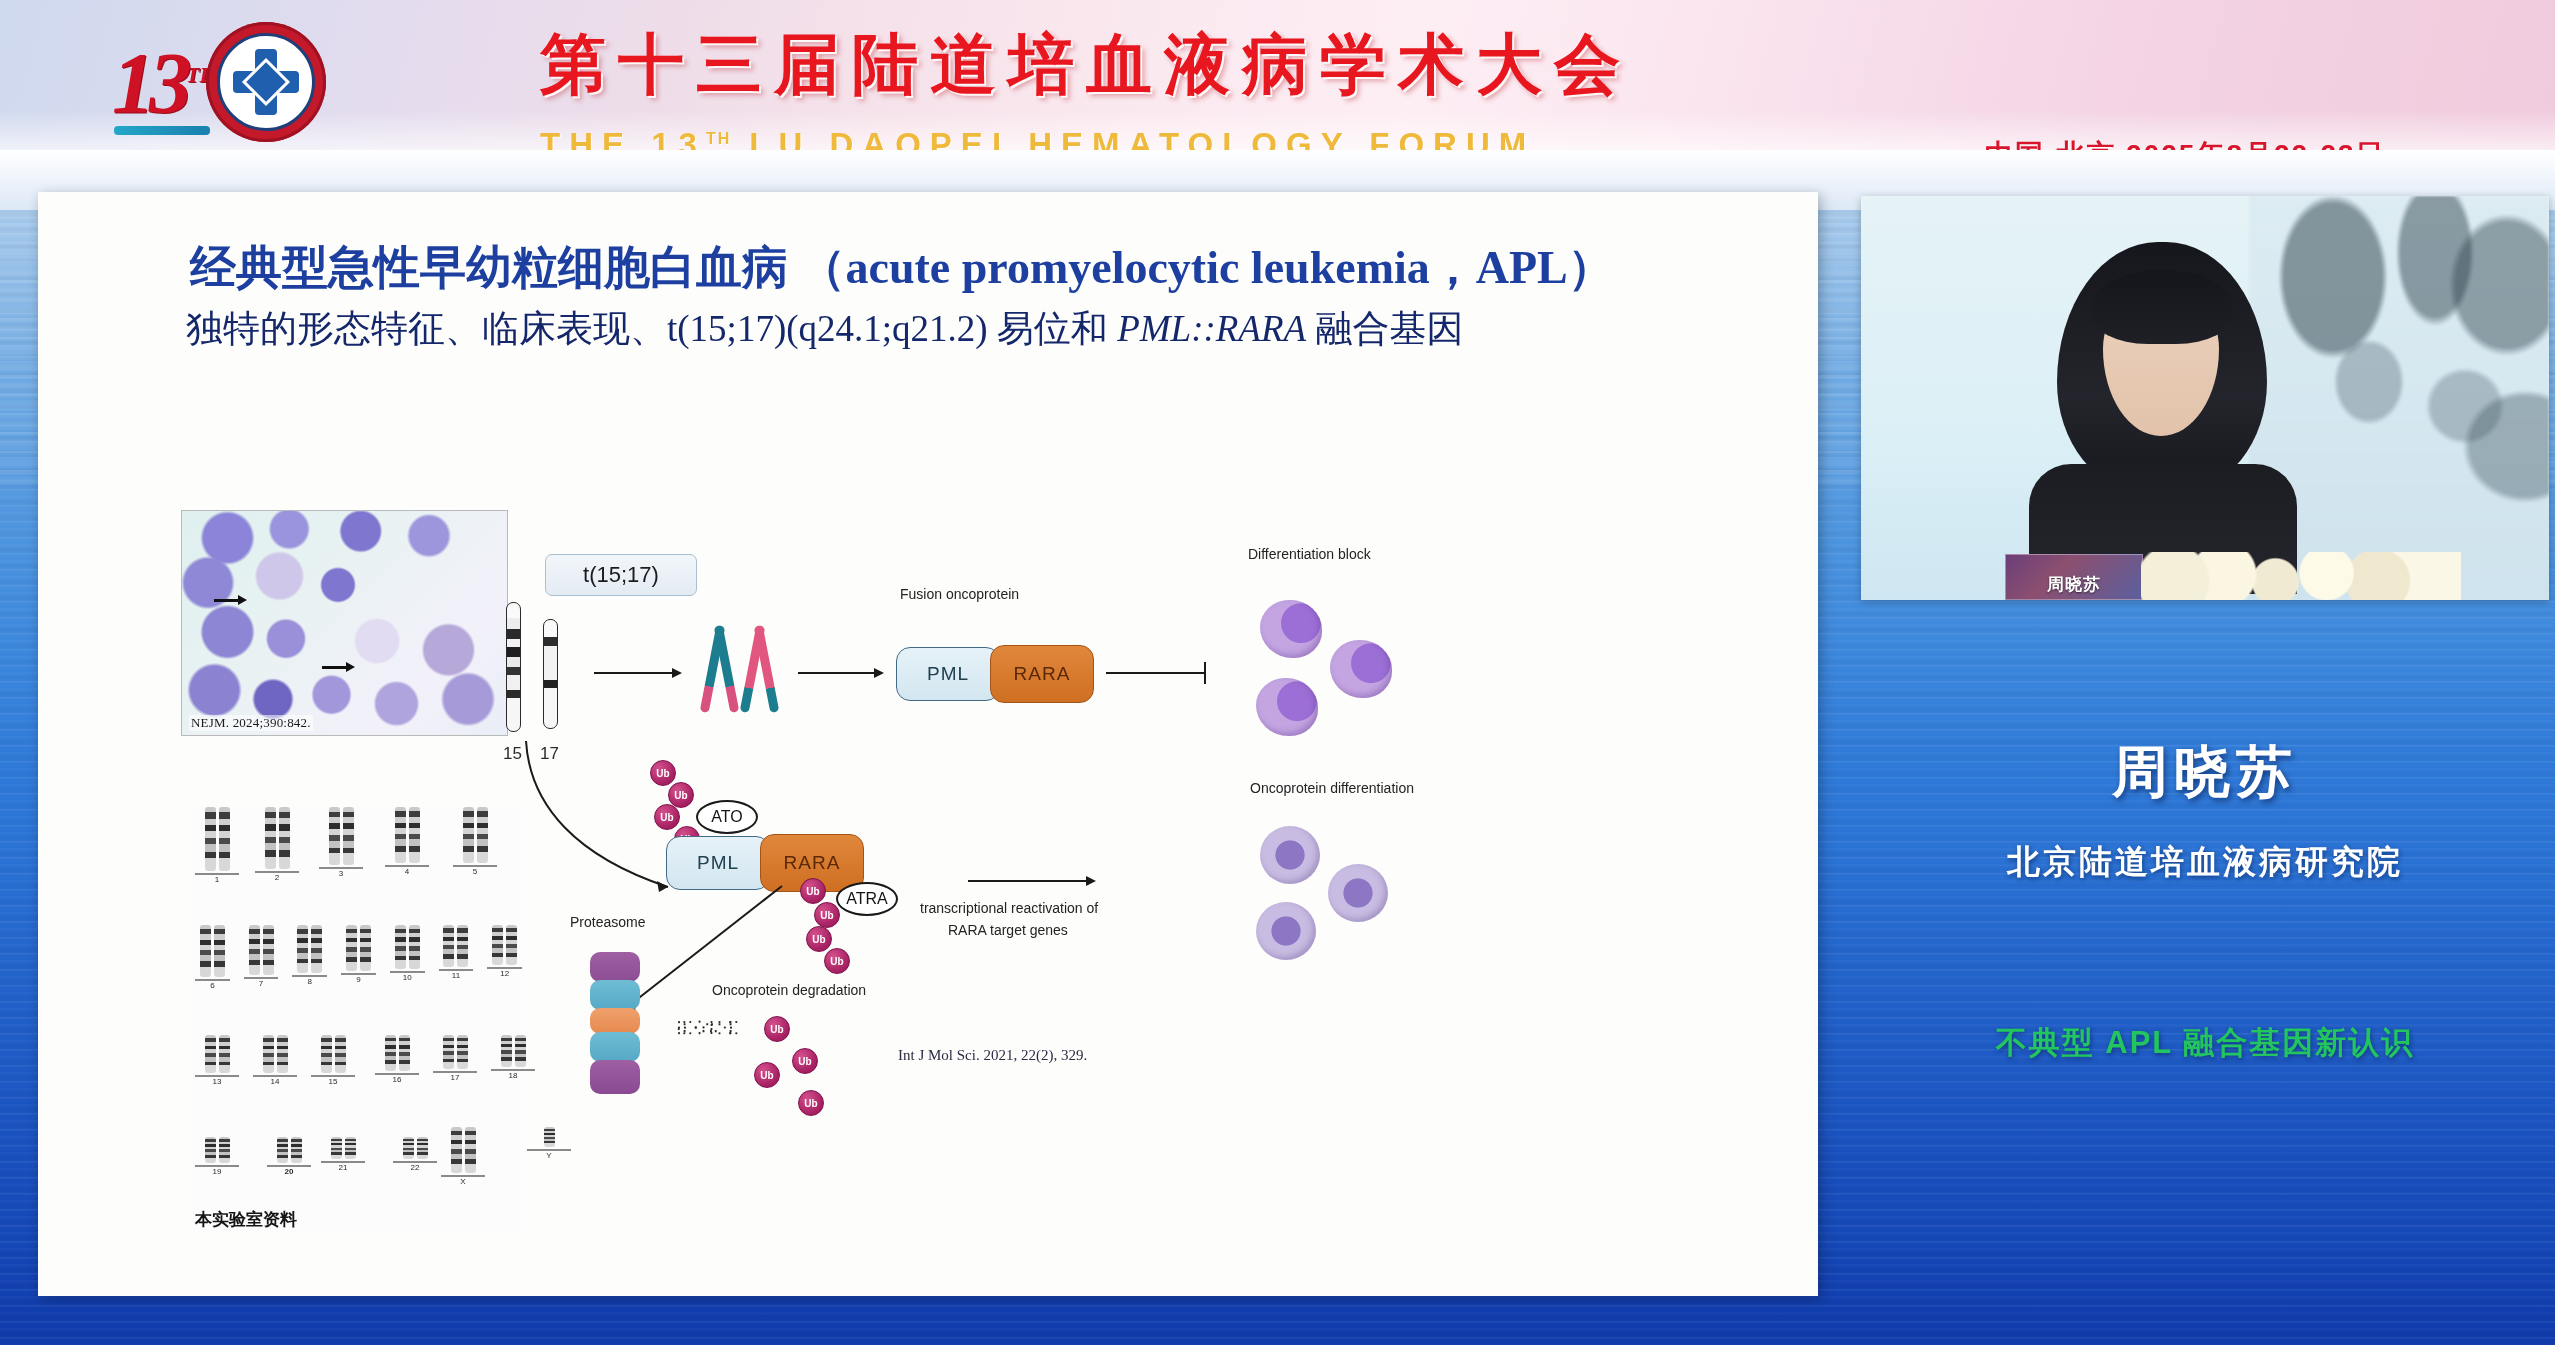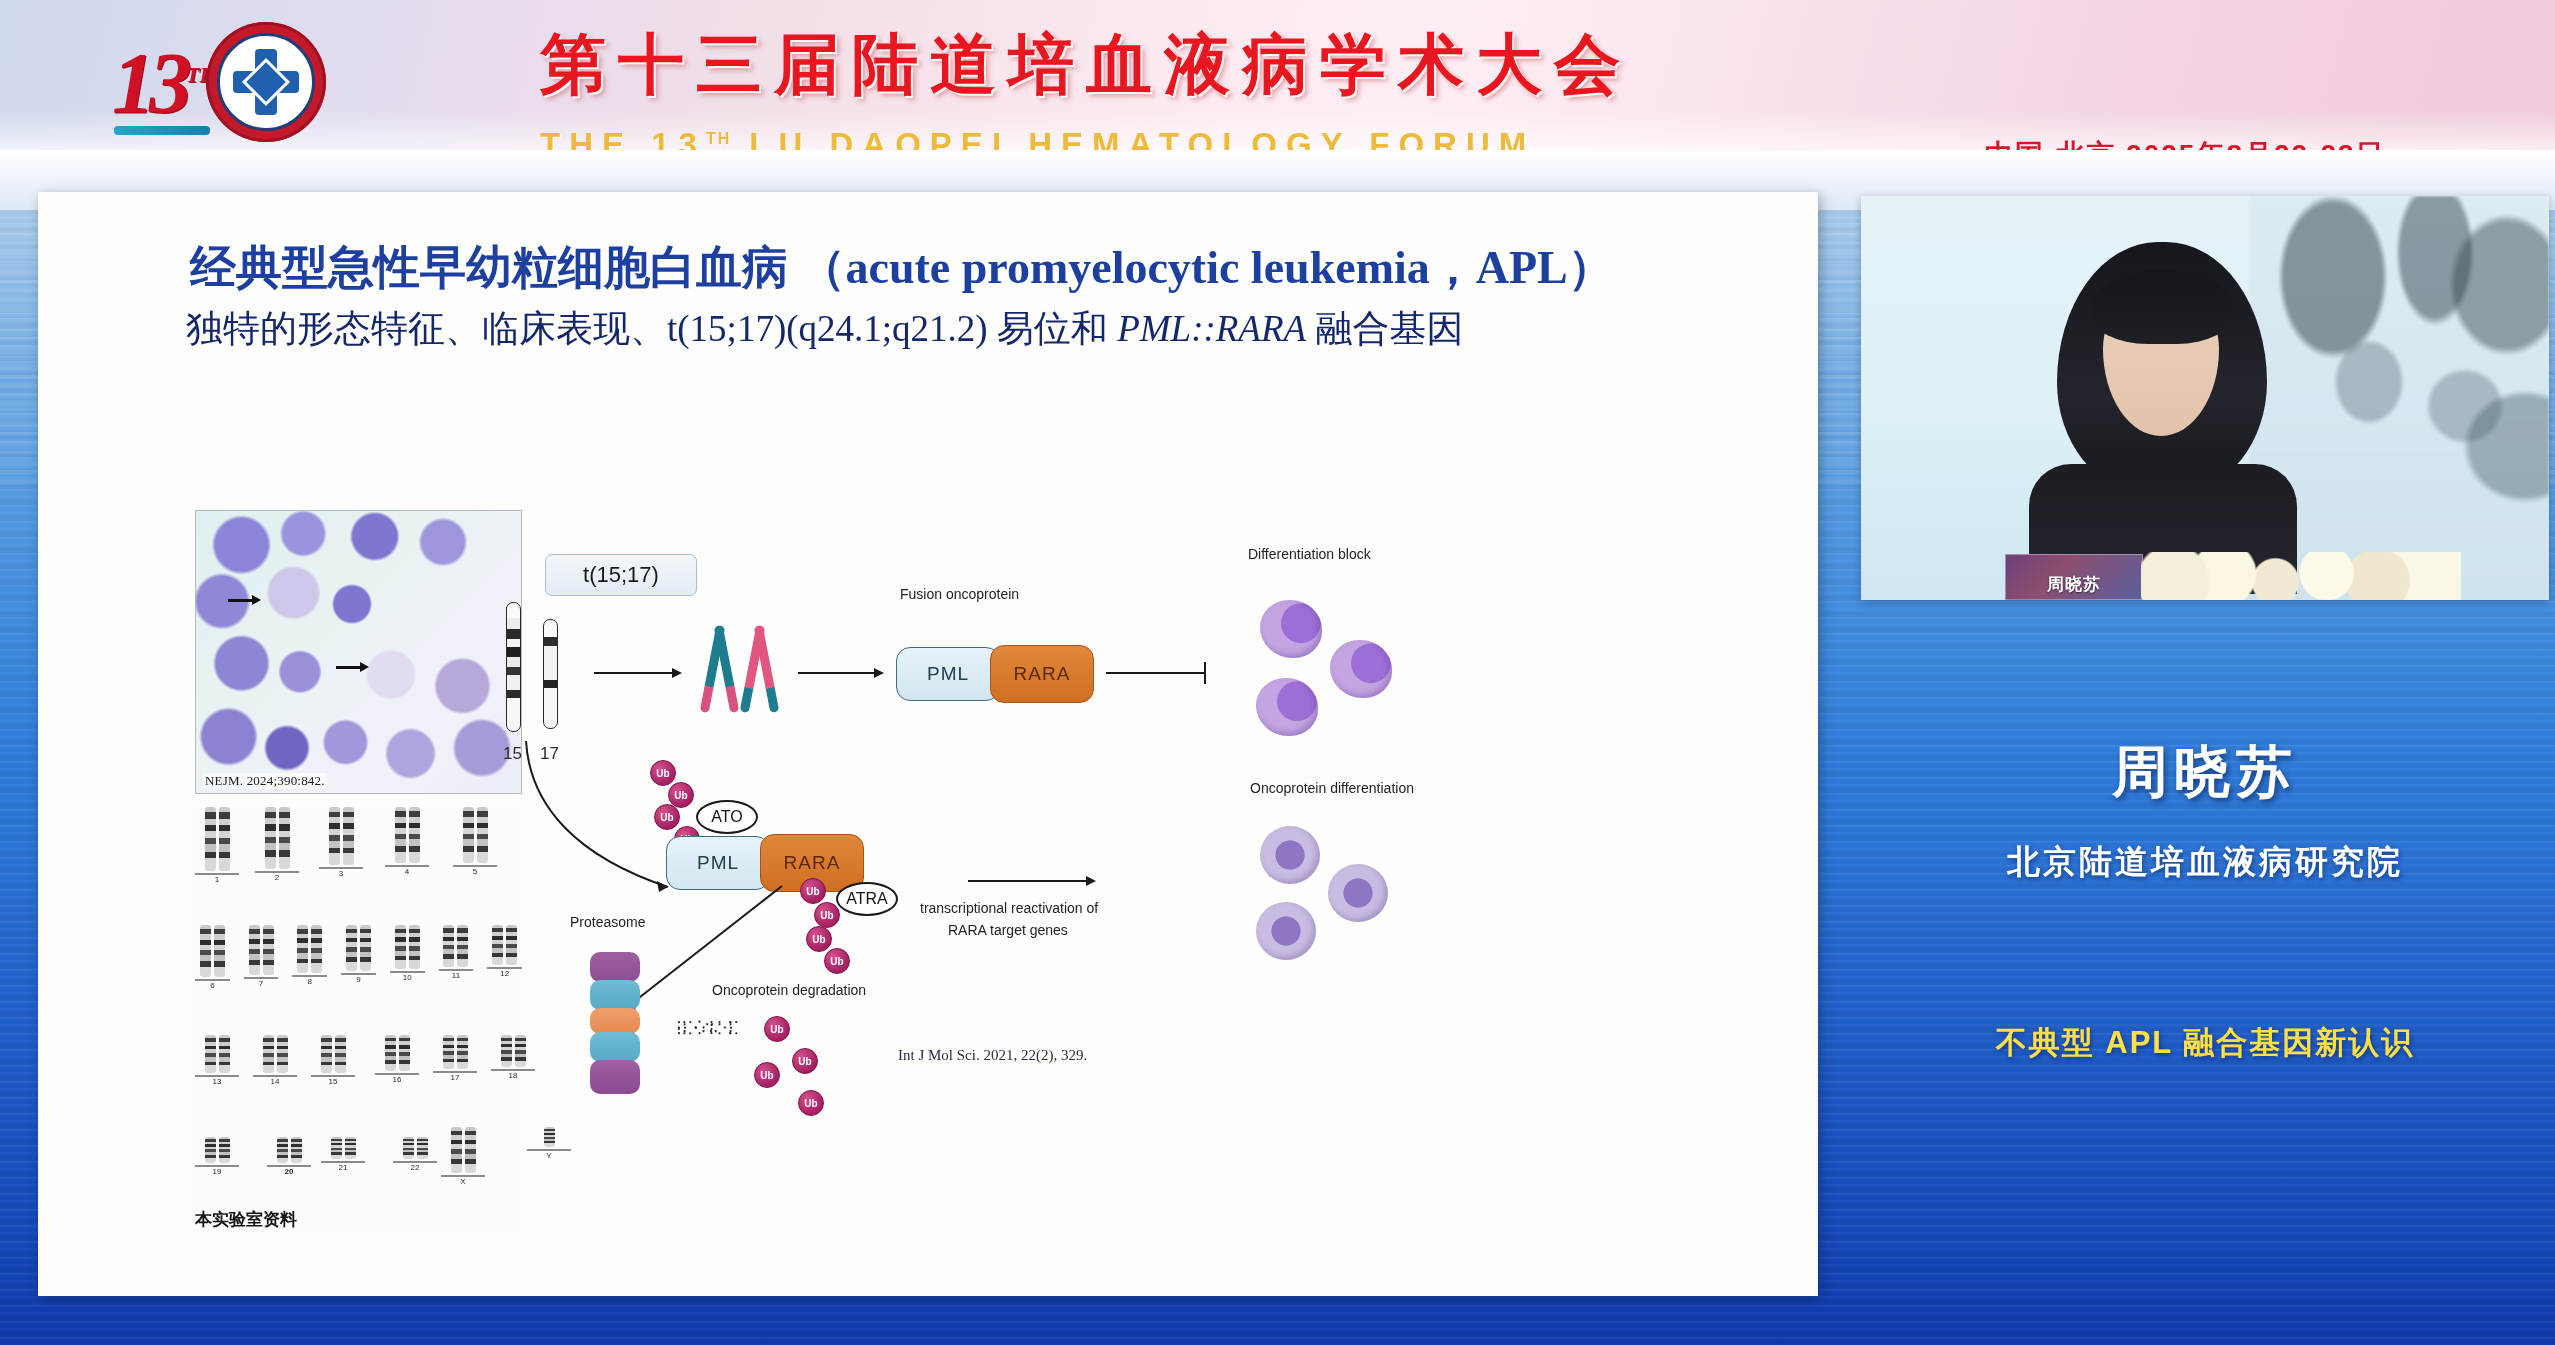--- a/index.html
+++ b/index.html
@@ -145,21 +145,21 @@
   }
   .slide-sub{
     position:absolute; left:148px; top:112px;
     font-family:"Liberation Serif", serif;
     font-size:37px; color:#14276b; white-space:nowrap;
   }
   .slide-sub .ital{ font-style:italic; }
 
   
   .micro{
-    position:absolute; left:157px; top:318px; width:327px; height:284px;
+    position:absolute; left:143px; top:318px; width:327px; height:226px;
     border:1px solid #b9b9b9;
     background:
       radial-gradient(circle at 14% 12%, #8b84d8 0 7%, transparent 8%),
       radial-gradient(circle at 33% 8%,  #9a93dd 0 6%, transparent 7%),
       radial-gradient(circle at 55% 9%,  #7e76cf 0 7%, transparent 8%),
       radial-gradient(circle at 76% 11%, #9d96dc 0 6%, transparent 7%),
       radial-gradient(circle at 8%  32%, #8f88d6 0 7%, transparent 8%),
       radial-gradient(circle at 30% 29%, #cfc7e9 0 8%, transparent 9%),
       radial-gradient(circle at 48% 33%, #7f77cf 0 7%, transparent 8%),
       radial-gradient(circle at 14% 54%, #8d86d4 0 8%, transparent 9%),
@@ -346,21 +346,21 @@
     text-align:center; font-size:56px; font-weight:bold; color:#ffffff;
     letter-spacing:6px; text-shadow:2px 3px 6px rgba(0,20,70,.6);
   }
   .sp-org{
     position:absolute; left:1861px; top:840px; width:688px;
     text-align:center; font-size:33px; font-weight:bold; color:#ffffff;
     letter-spacing:3px; text-shadow:1px 2px 5px rgba(0,20,70,.55);
   }
   .sp-talk{
     position:absolute; left:1861px; top:1022px; width:688px;
-    text-align:center; font-size:31px; font-weight:bold; color:#fde047;
+    text-align:center; font-size:31px; font-weight:bold; color:#22c55e;
     letter-spacing:2px; text-shadow:1px 2px 5px rgba(0,20,70,.55);
   }
 </style>
 </head>
 <body>
 
 <div id="stage">
 
   <div class="ocean"></div>
   <div class="ocean-shimmer"></div>

